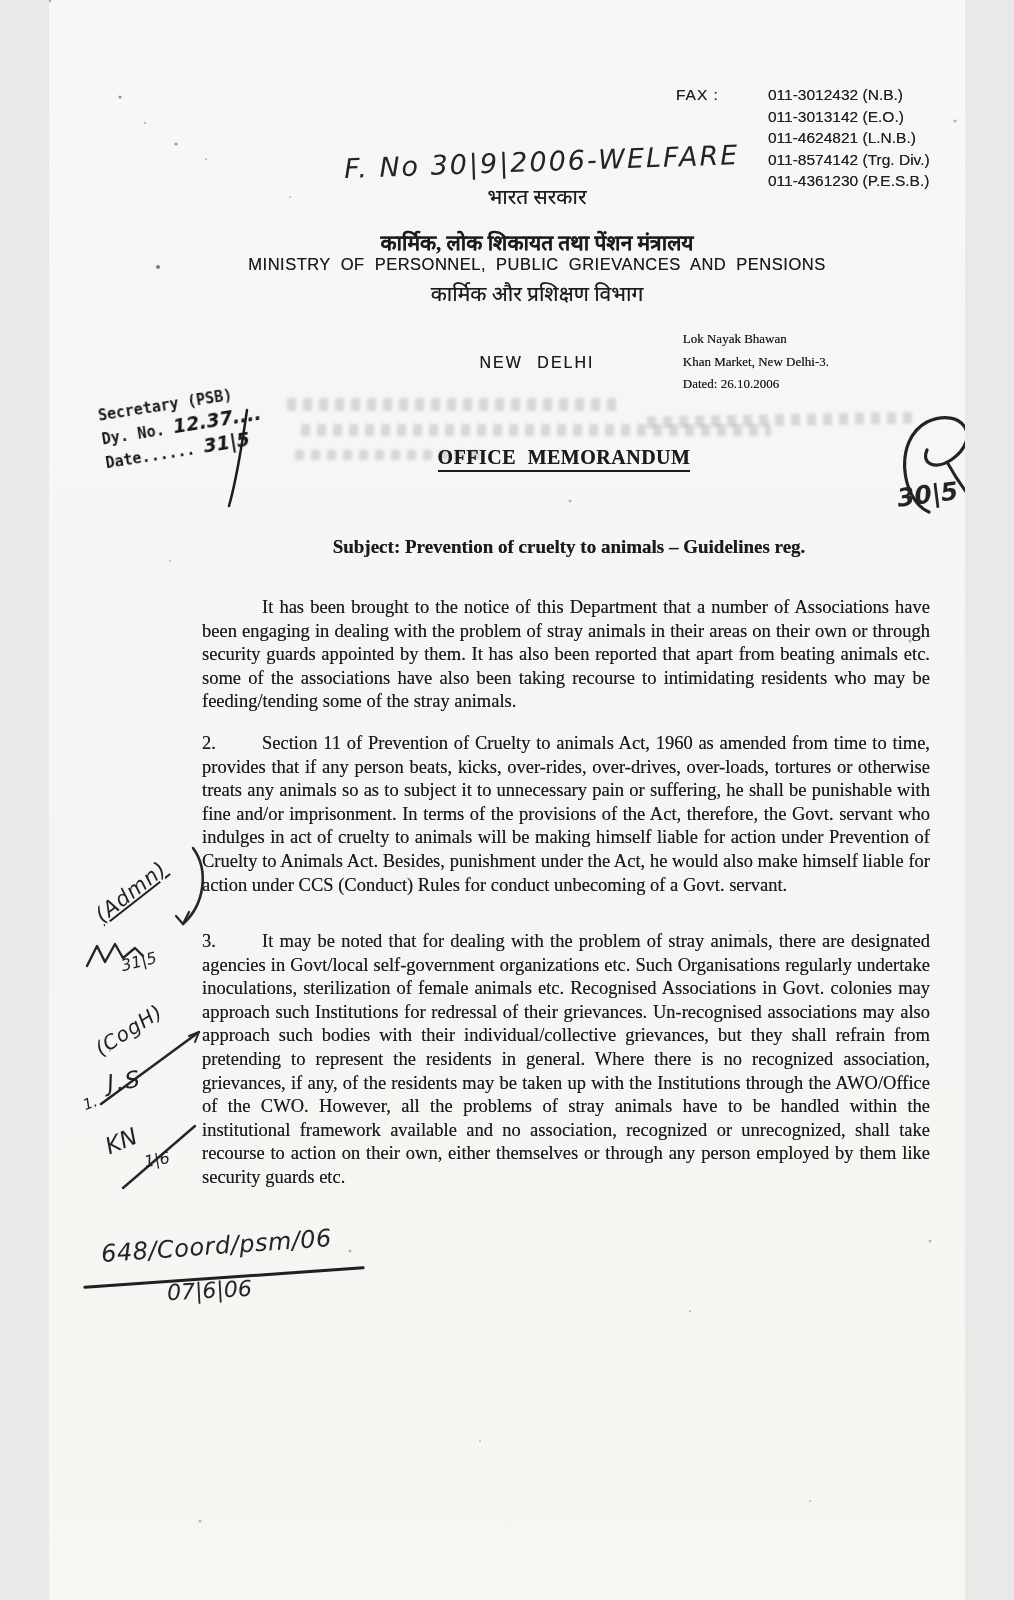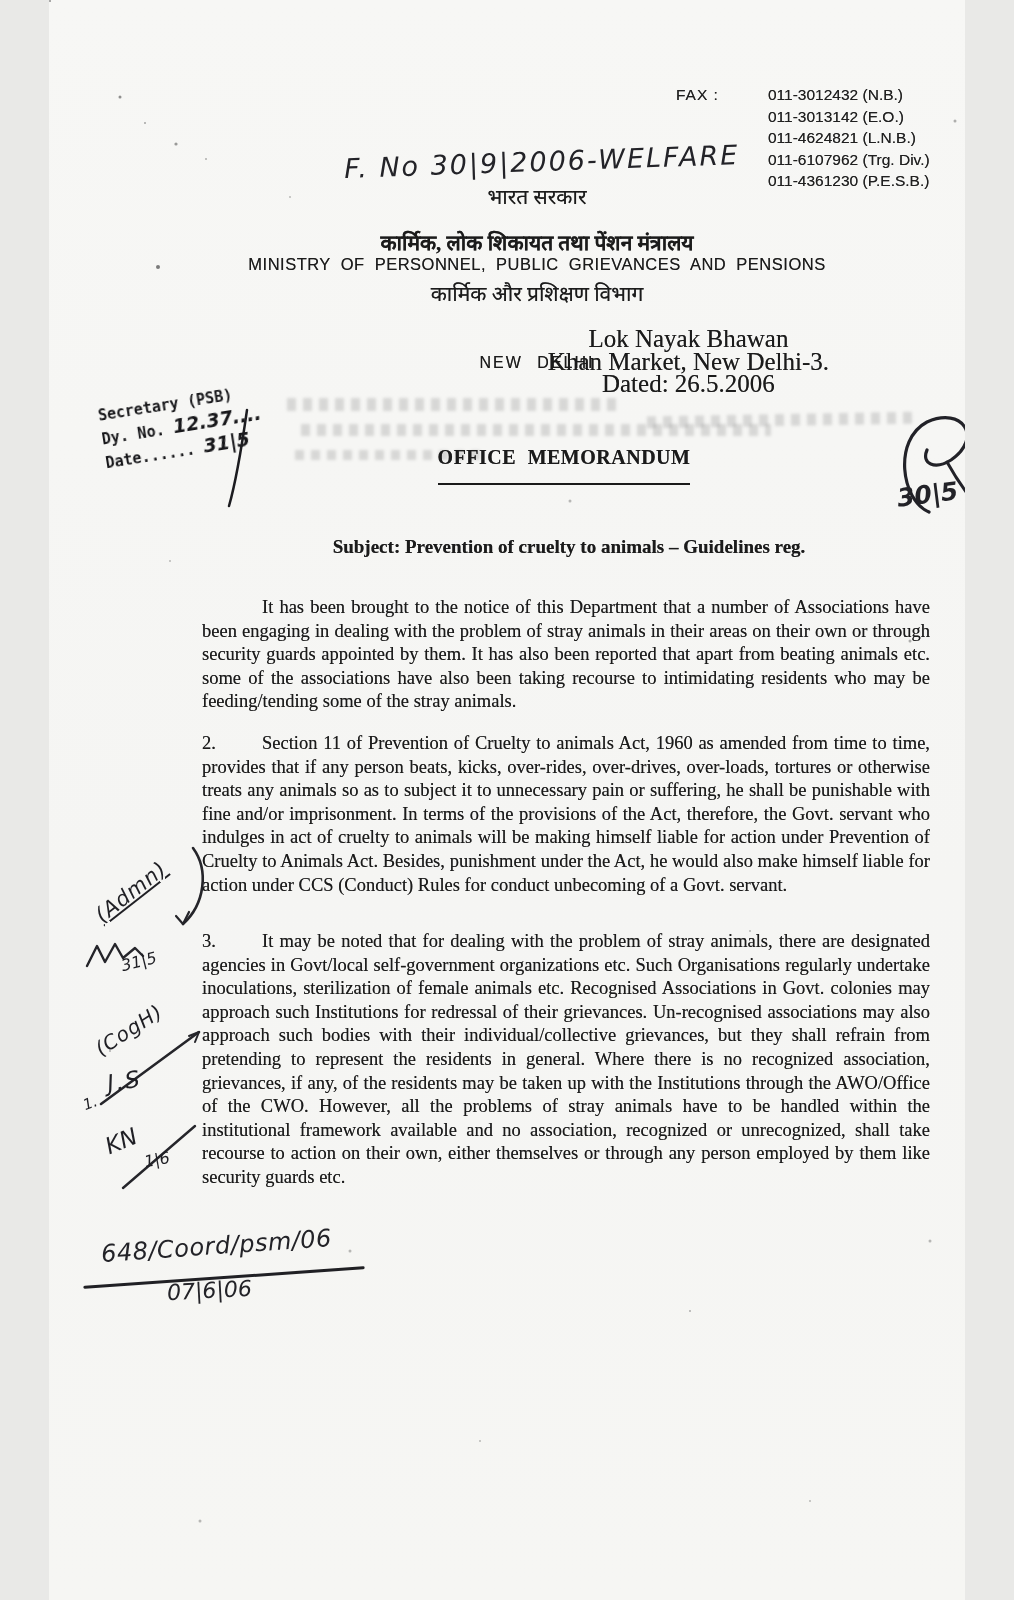--- a/index.html
+++ b/index.html
@@ -24,30 +24,30 @@
   .ctr{left:0;width:976px;text-align:center;}
   #h-hindi-govt{top:182px;font-size:21px;}
   #h-govt{top:206px;font-size:17px;letter-spacing:1.5px;word-spacing:5px;}
   #h-hindi-min{top:228px;font-size:21px;font-weight:bold;}
   #h-min{top:255px;font-size:16.5px;letter-spacing:0.5px;word-spacing:5px;}
   #h-hindi-dept{top:279px;font-size:21px;}
   #h-dept{top:304px;font-size:16.5px;letter-spacing:0.5px;word-spacing:4px;}
   #h-hindi-city{top:329px;font-size:19px;}
   #h-city{top:354px;font-size:16px;letter-spacing:2px;word-spacing:8px;}
   
-  #addr{top:328px;right:136px;text-align:center;font-size:25px;line-height:22.5px;}
+  #addr{top:328px;right:136px;text-align:left;font-size:13px;line-height:22.5px;}
   
   #stamp{top:392px;left:52px;transform:rotate(-9deg);font-family:"DejaVu Sans Mono",monospace;
          font-weight:700;color:#17171a;font-size:15px;line-height:22px;filter:blur(0.3px);}
   #stamp .hwv{font-family:"DejaVu Sans",sans-serif;font-style:italic;font-weight:700;font-size:19px;}
   #stamp-stroke{top:408px;left:168px;}
   
   #om{top:446px;left:0;width:1030px;text-align:center;}
   #om span{font-size:20px;font-weight:bold;letter-spacing:0.5px;word-spacing:6px;
-           border-bottom:2.5px solid #1a1a1a;padding-bottom:15px;}
+           border-bottom:2.5px solid #1a1a1a;padding-bottom:2px;}
   
   #flourish{top:412px;left:828px;}
   #signmark{top:480px;left:848px;font-size:25px;font-weight:700;transform:rotate(-7deg);}
   
   #subject{top:536px;left:0;width:1040px;text-align:center;font-size:19px;font-weight:bold;}
   
   .para{left:153px;width:728px;font-size:18.5px;line-height:23.6px;text-align:justify;}
   #para1{top:596px;}
   #para1 .ptext{display:block;text-indent:60px;}
   #para2{top:732px;}
@@ -98,37 +98,37 @@
   <div id="g2" class="abs ghost"></div>
   <div id="g3" class="abs ghost"></div>
   <div id="g4" class="abs ghost"></div>
 
   <div id="fax" class="abs sans print">
     <div class="fax-label">FAX :</div>
     <div>
       <div class="fax-line">011-3012432 (N.B.)</div>
       <div class="fax-line">011-3013142 (E.O.)</div>
       <div class="fax-line">011-4624821 (L.N.B.)</div>
-      <div class="fax-line">011-6107962 (Trg. Div.)</div>
+      <div class="fax-line">011-8574142 (Trg. Div.)</div>
       <div class="fax-line">011-4361230 (P.E.S.B.)</div>
     </div>
   </div>
 
   <div id="fileno" class="abs hw">F. No 30|9|2006-WELFARE</div>
 
   <div id="h-hindi-govt" class="abs ctr print">भारत सरकार</div>
   <div id="h-hindi-min" class="abs ctr print">कार्मिक, लोक शिकायत तथा पेंशन मंत्रालय</div>
   <div id="h-min" class="abs ctr sans print">MINISTRY OF PERSONNEL, PUBLIC GRIEVANCES AND PENSIONS</div>
   <div id="h-hindi-dept" class="abs ctr print">कार्मिक और प्रशिक्षण विभाग</div>
   <div id="h-city" class="abs ctr sans print">NEW DELHI</div>
 
   <div id="addr" class="abs serif print">
     <div>Lok Nayak Bhawan</div>
     <div>Khan Market, New Delhi-3.</div>
-    <div>Dated: 26.5.2006</div>
+    <div>Dated: 26.10.2006</div>
   </div>
 
   <div id="stamp" class="abs">
     <div>Secretary (PSB)</div>
     <div>
       <span>Dy. No.</span>
       <span class="hwv">12.37....</span>
     </div>
     <div>
       <span>Date......</span>

